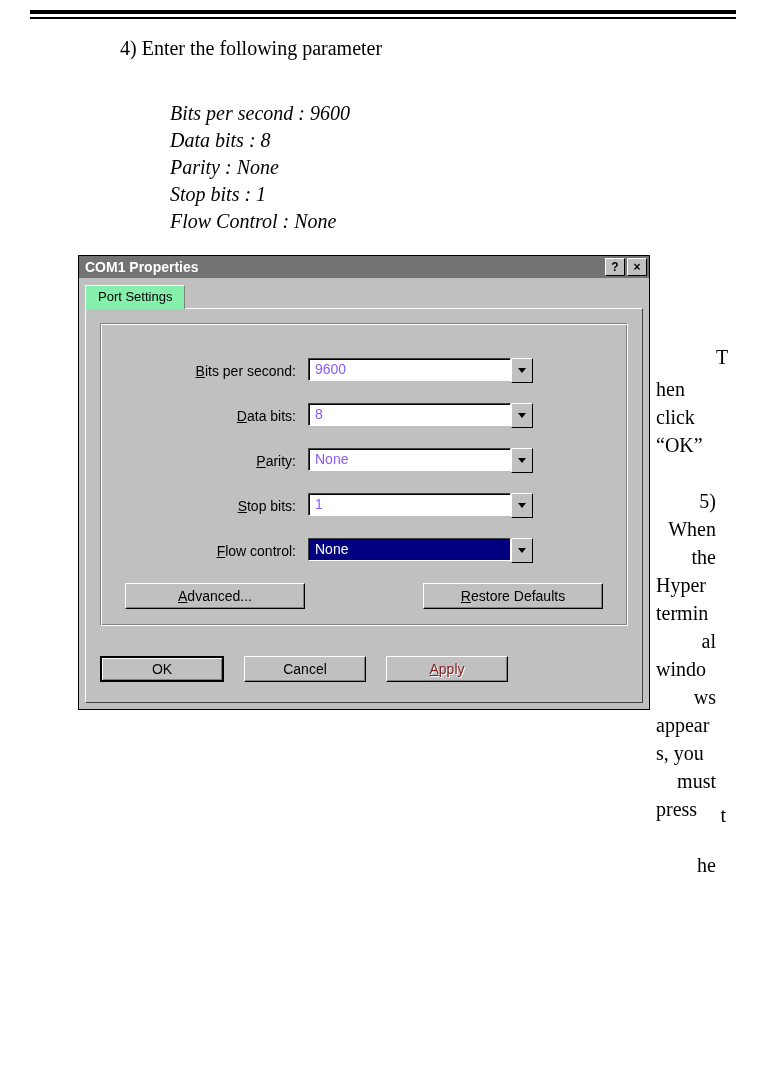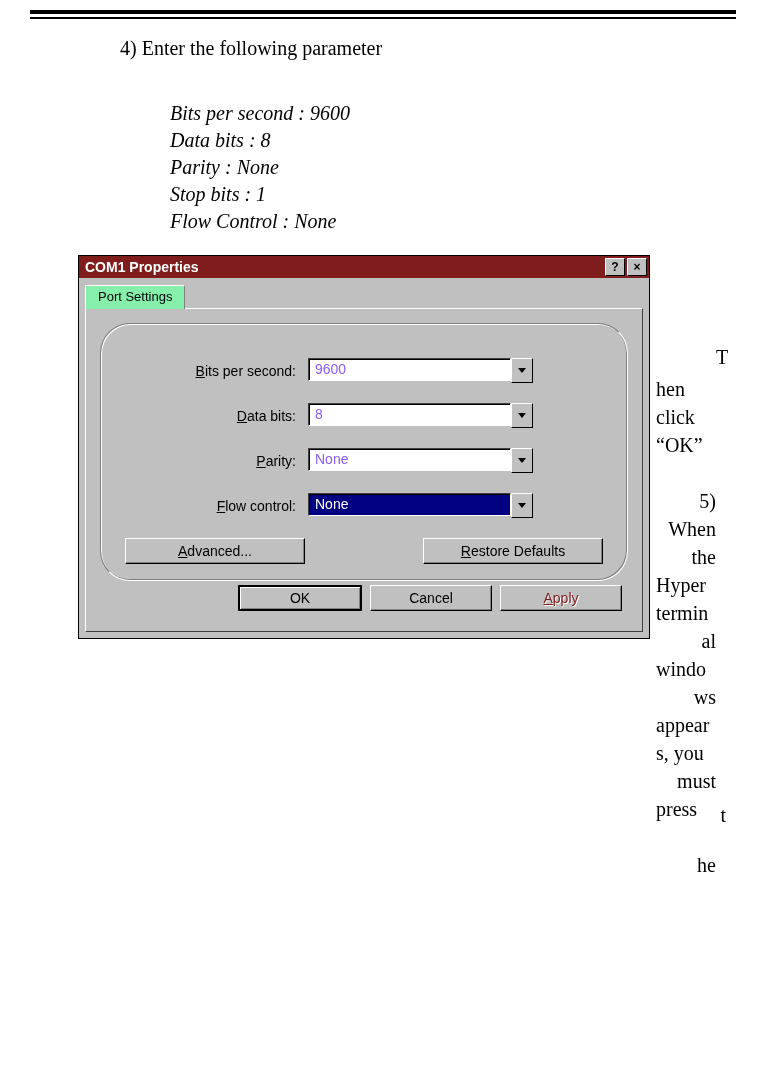--- a/index.html
+++ b/index.html
@@ -42,21 +42,21 @@
   }
   .dialog {
     width: 570px;
     background: #c0c0c0;
     border: 1px solid #000;
     font-family: "MS Sans Serif", Tahoma, sans-serif;
     font-size: 14px;
     color: #000;
   }
   .titlebar {
-    background: #7f1d1d;
+    background: #737373;
     color: #fff;
     display: flex;
     align-items: center;
     height: 22px;
     padding: 0 2px 0 6px;
     font-weight: bold;
     font-size: 14px;
   }
   .titlebar .title-text { flex: 1; }
   .titlebar .tbtn {
@@ -95,22 +95,21 @@
     background: #c0c0c0;
     padding: 14px 14px 12px 14px;
   }
   .groupbox {
     border-top: 1px solid #808080;
     border-left: 1px solid #808080;
     border-right: 1px solid #fff;
     border-bottom: 1px solid #fff;
     box-shadow: inset 1px 1px 0 #fff, inset -1px -1px 0 #808080;
     padding: 20px 20px 16px 20px;
-    margin-bottom: 4px;
-    border-radius: 30px;
+    margin-bottom: 30px;
   }
   .form-row {
     display: flex;
     align-items: center;
     margin: 14px 0 20px 0;
   }
   .form-label {
     width: 175px;
     text-align: right;
     padding-right: 12px;
@@ -170,21 +169,21 @@
   }
   .btn.default {
     border: 2px solid #000;
     box-shadow: inset 1px 1px 0 #fff, inset -1px -1px 0 #808080;
     padding: 3px 0;
   }
   .btn.disabled { color: #7f1d1d; text-shadow: 1px 1px 0 #fff; }
   .grp-btn-row { display: flex; justify-content: space-between; padding: 0 4px; gap: 8px; }
   .grp-btn-row .btn { width: 178px; }
   .dlg-btn-row {
-    display: flex; justify-content: flex-end; column-gap: 8px;
+    display: flex; justify-content: flex-start; column-gap: 20px;
     padding: 0 6px 8px 0;
   }
   .dlg-btn-row .btn { width: 120px; }
 
   .side-text {
     width: 60px;
     margin-left: 6px;
     font-family: "Times New Roman", serif;
     font-size: 20px;
     line-height: 1.4;
@@ -256,20 +255,29 @@
             <div class="form-row">
               <div class="form-label"><span class="underline">P</span><span>arity:</span></div>
               <div class="combo">
                 <div class="combo-input">None</div>
                 <div class="combo-btn">
                     <span class="arrow-down"></span>
                   </div>
               </div>
             </div>
 
+            <div class="form-row">
+              <div class="form-label"><span class="underline">S</span><span>top bits:</span></div>
+              <div class="combo">
+                <div class="combo-input">1</div>
+                <div class="combo-btn">
+                    <span class="arrow-down"></span>
+                  </div>
+              </div>
+            </div>
 
             <div class="form-row">
               <div class="form-label"><span class="underline">F</span><span>low control:</span></div>
               <div class="combo">
                 <div class="combo-input selected">None</div>
                 <div class="combo-btn">
                     <span class="arrow-down"></span>
                   </div>
               </div>
             </div>

